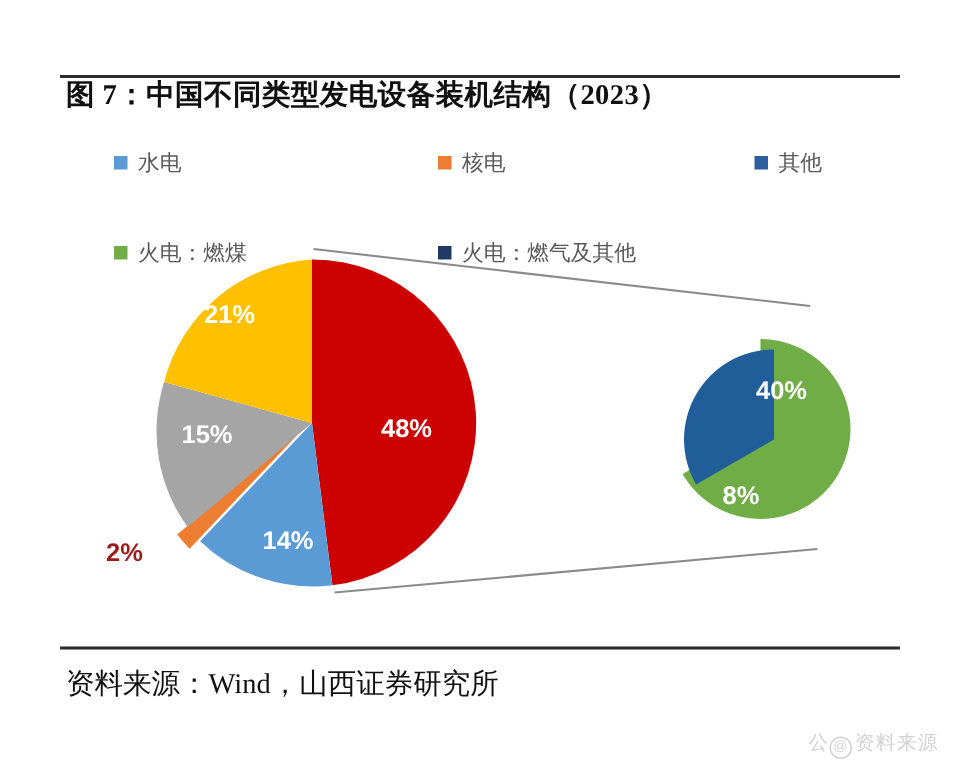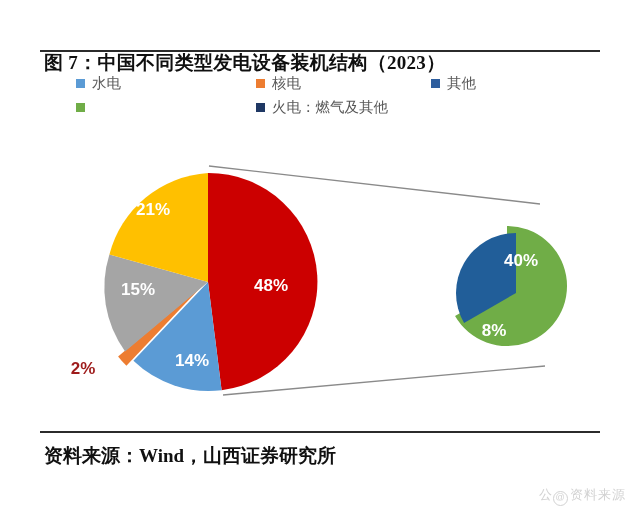--- a/index.html
+++ b/index.html
@@ -41,21 +41,21 @@
   .rule-top { top: 50px; }
   .rule-bottom { top: 431px; }
 
   
   .source {
     position: absolute;
     left: 44px;
     top: 443px;
     font-family: "Liberation Serif", "DejaVu Serif", serif;
     font-size: 19px;
-    font-weight: 700;
+    font-weight: 400;
     color: #101010;
     white-space: nowrap;
   }
 
   
   .watermark {
     position: absolute;
     right: 14px;
     bottom: 8px;
     font-size: 13px;
@@ -83,26 +83,27 @@
     left: 40px;
     top: 58px;
     width: 560px;
     height: 368px;
   }
 
   
   .legend {
     position: absolute;
     left: 36px;
-    top: 13px;
+    top: 38px;
     width: 520px;
     display: grid;
     grid-template-columns: 180px 175px 165px;
     grid-auto-rows: 24px;
     align-items: center;
+    gap: 36px;
   }
   .legend-item {
     display: flex;
     align-items: center;
     gap: 7px;
     white-space: nowrap;
   }
   .legend-swatch {
     width: 9px;
     height: 9px;
@@ -155,20 +156,21 @@
       <span class="legend-swatch" style="background:#ED7D31"></span>
       <span class="legend-label">核电</span>
     </div>
 
     <div class="legend-item">
       <span class="legend-swatch" style="background:#2E5E9E"></span>
       <span class="legend-label">其他</span>
     </div>
     <div class="legend-item">
       <span class="legend-swatch" style="background:#70AD47"></span>
+      <span class="legend-label">火电：燃煤</span>
     </div>
 
     <div class="legend-item">
       <span class="legend-swatch" style="background:#1F3864"></span>
       <span class="legend-label">火电：燃气及其他</span>
     </div>
   </div>
 
   <svg class="pie-stage" viewBox="0 0 560 368">
 

